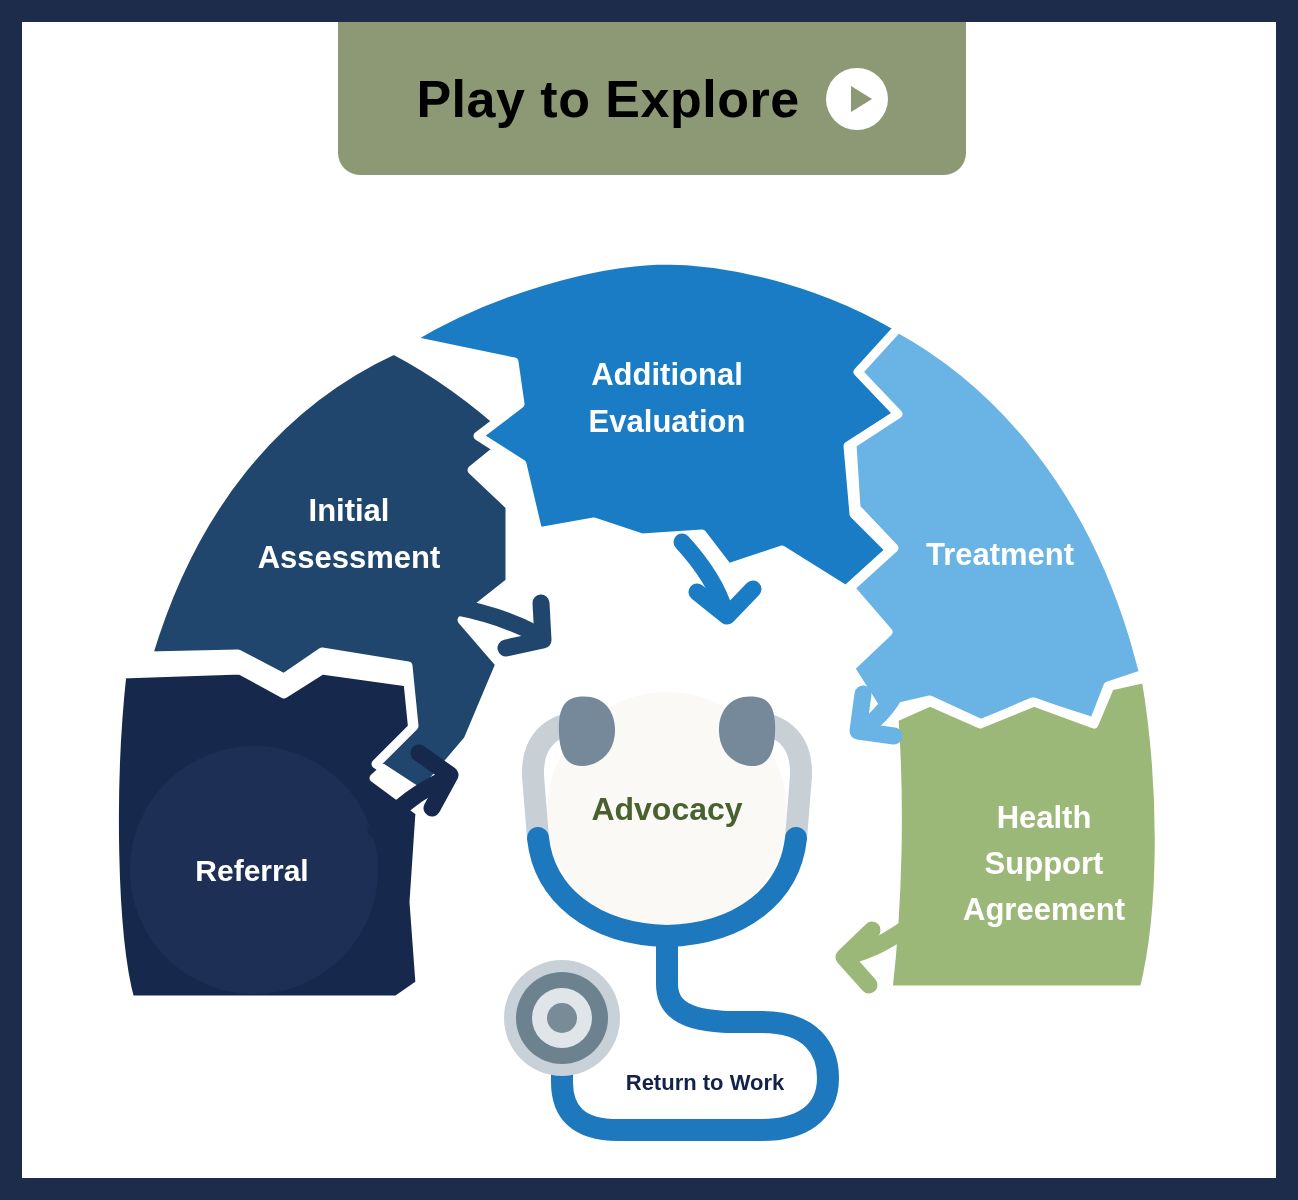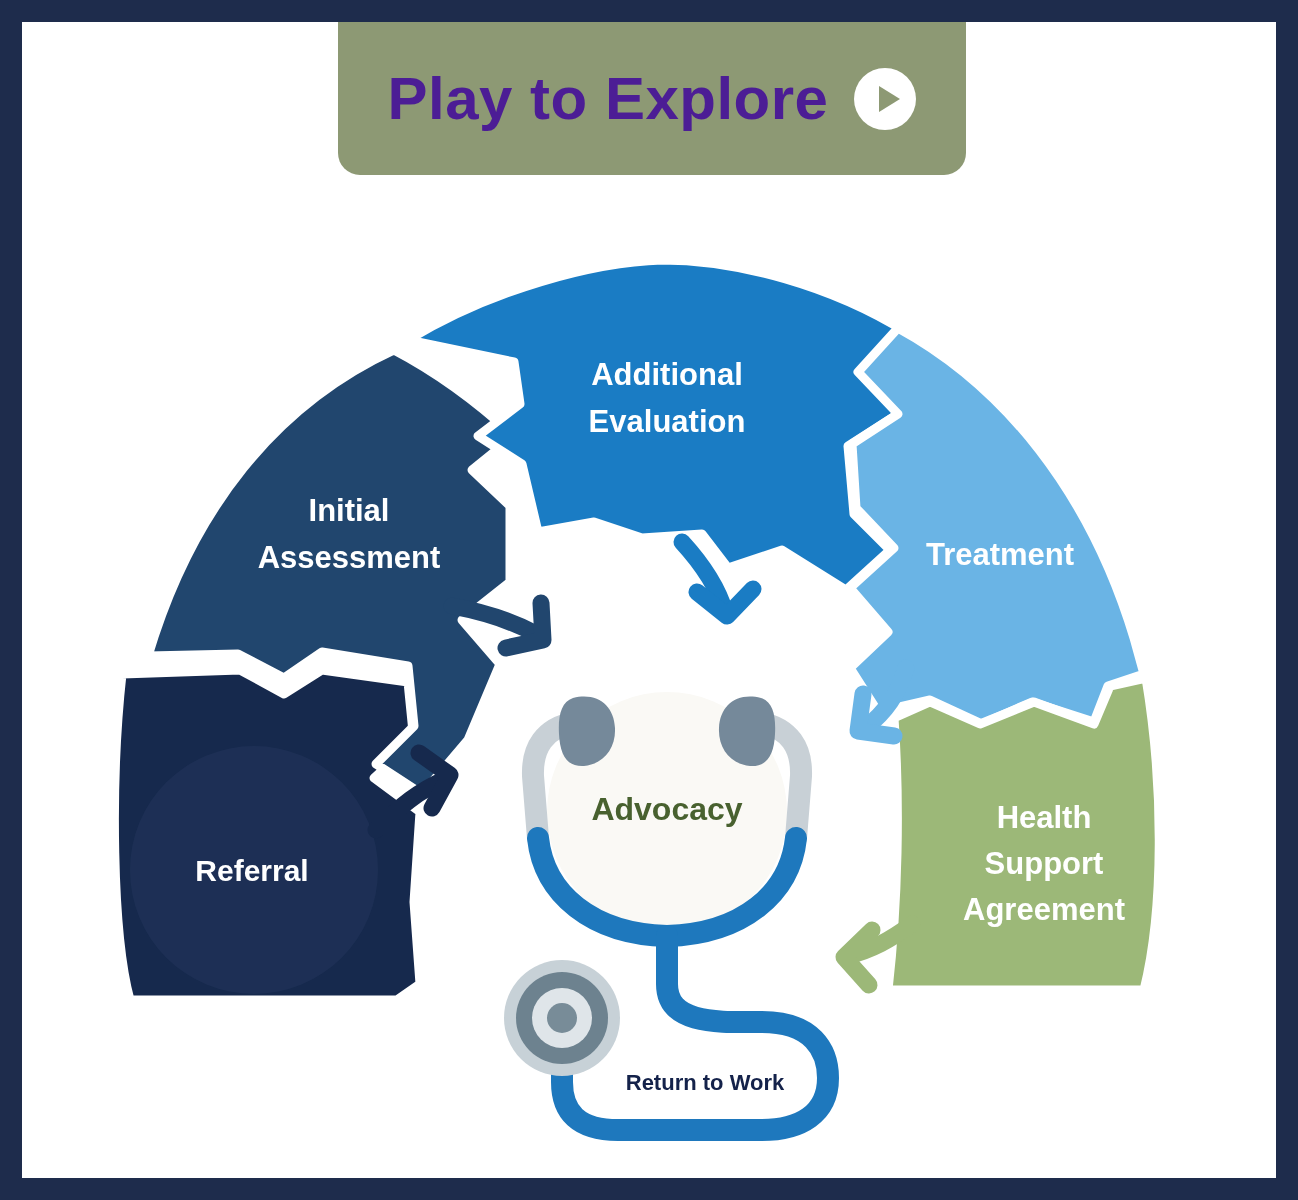--- a/index.html
+++ b/index.html
@@ -37,22 +37,22 @@
     background: #8d9974;
     border-radius: 0 0 22px 22px;
     display: flex;
     align-items: center;
     justify-content: center;
     gap: 26px;
     cursor: pointer;
     z-index: 20;
   }
   #play-banner-label {
-    color: #4c1d95;
-    font-size: 60px;
+    color: #000000;
+    font-size: 52px;
     font-weight: 700;
     letter-spacing: 0.5px;
     line-height: 1;
   }
   #play-icon-wrap {
     width: 62px;
     height: 62px;
     flex: 0 0 auto;
     display: block;
   }

